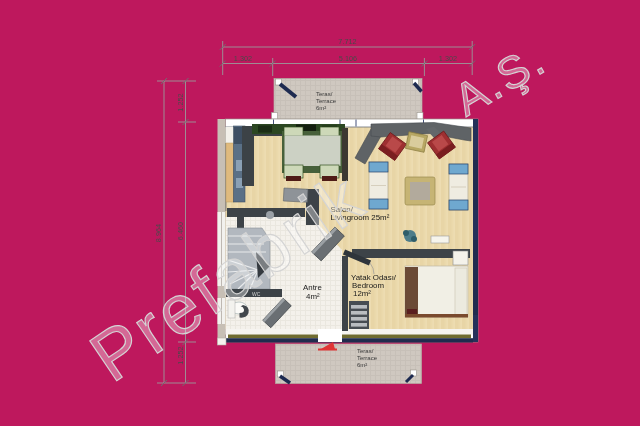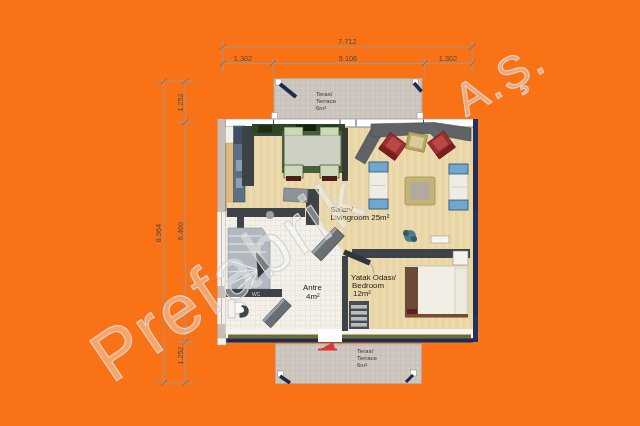--- a/index.html
+++ b/index.html
@@ -1,16 +1,16 @@
 <!DOCTYPE html>
 <html><head>
 <meta charset="utf-8">
 <style>
   html,body{margin:0;padding:0;background:#ffffff;}
-  #page{position:relative;width:640px;height:426px;background:#f97316;overflow:hidden;
+  #page{position:relative;width:640px;height:426px;background:#be185d;overflow:hidden;
         font-family:"Liberation Sans", sans-serif;}
   svg{position:absolute;left:0;top:0;filter:blur(0.4px);}
 </style>
 </head>
 <body>
 <div id="page">
 <svg width="640" height="426" viewBox="0 0 640 426">
 <defs>
   <pattern id="wood" width="7" height="40" patternUnits="userSpaceOnUse">
     <rect width="7" height="40" fill="#ebd9ab"></rect>

